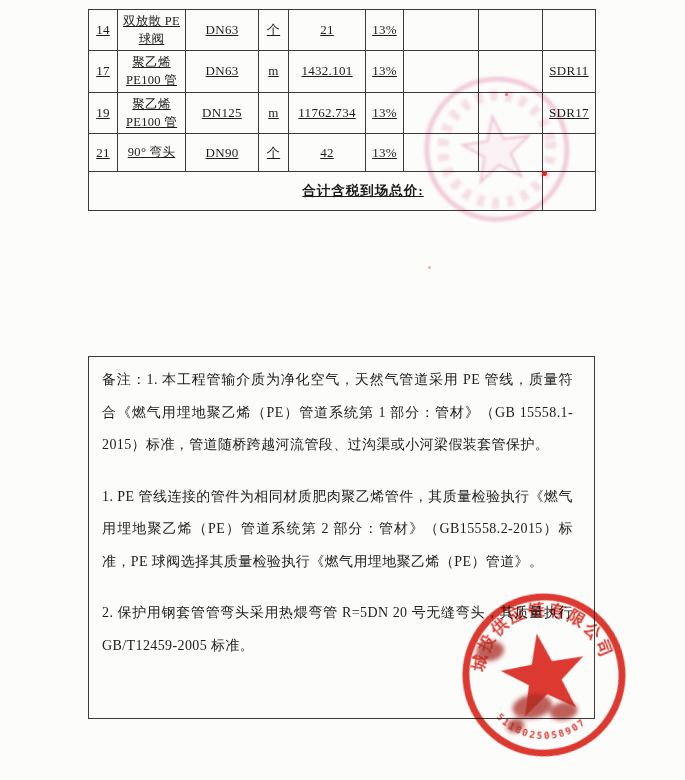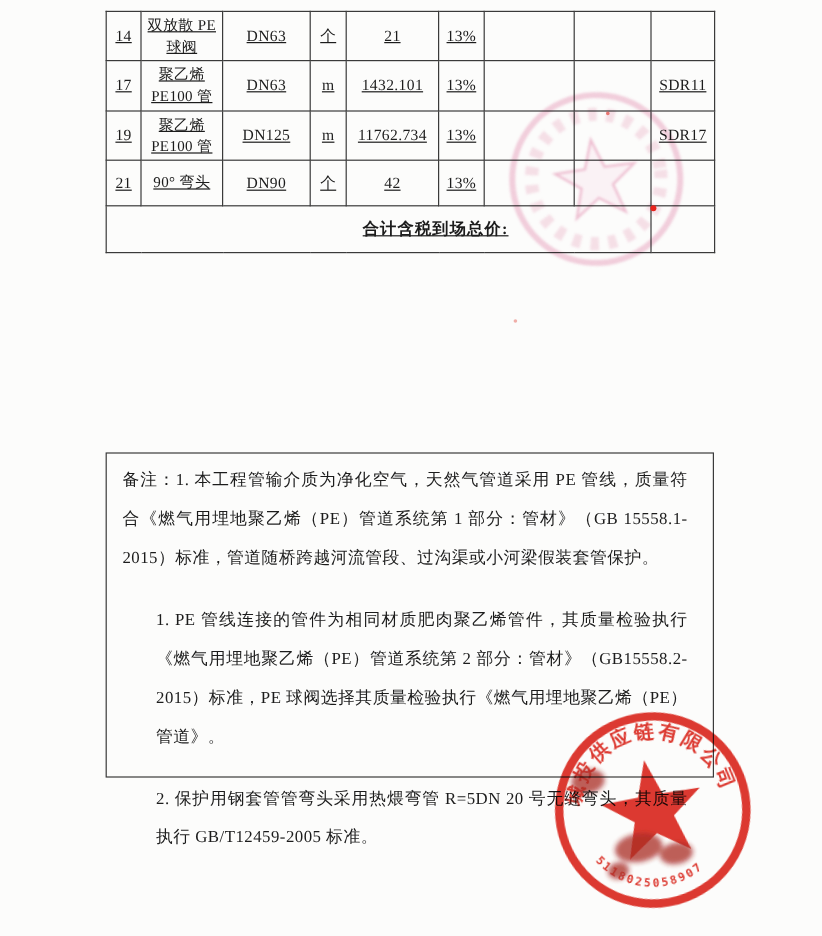--- a/index.html
+++ b/index.html
@@ -29,28 +29,28 @@
   td.c-name{font-size:12.5px;line-height:1.45;padding:2px 3px;}
   td.c-qty,td.c-spec{font-family:"Liberation Serif","DejaVu Serif",serif;text-align:center;}
   td[data-w="bold"]{font-weight:700;}
   td.c-total{
     text-align:center;font-size:13.5px;font-weight:700;letter-spacing:1px;
     padding-left:96px;
   }
 
   
   .notes{
-    position:absolute;left:88px;top:377px;width:507px;height:271px;
+    position:absolute;left:88px;top:356px;width:507px;height:363px;
     border:1.4px solid #3a3a3a;box-sizing:border-box;
     padding:7px 21px 0 13px;
     font-size:14px;line-height:32.5px;letter-spacing:.4px;
     text-align:justify;
   }
   .notes p{margin:0;}
-  .notes p + p{margin-top:19px;margin-left:28px;}
+  .notes p + p{margin-top:19px;}
 
   
   .stamp{position:absolute;mix-blend-mode:multiply;pointer-events:none;}
   .stamp-mid{left:420px;top:72px;width:156px;height:156px;opacity:.85;}
   .stamp-bottom{left:449px;top:580px;width:190px;height:190px;}
   .dot{position:absolute;border-radius:50%;}
   .dot-a{left:542px;top:171px;width:5px;height:5px;background:#e8241d;}
   .dot-b{left:505px;top:93px;width:3px;height:3px;background:#e25a52;opacity:.8;}
   .dot-c{left:428px;top:266px;width:3px;height:3px;background:#e87a72;opacity:.6;}
 </style>

